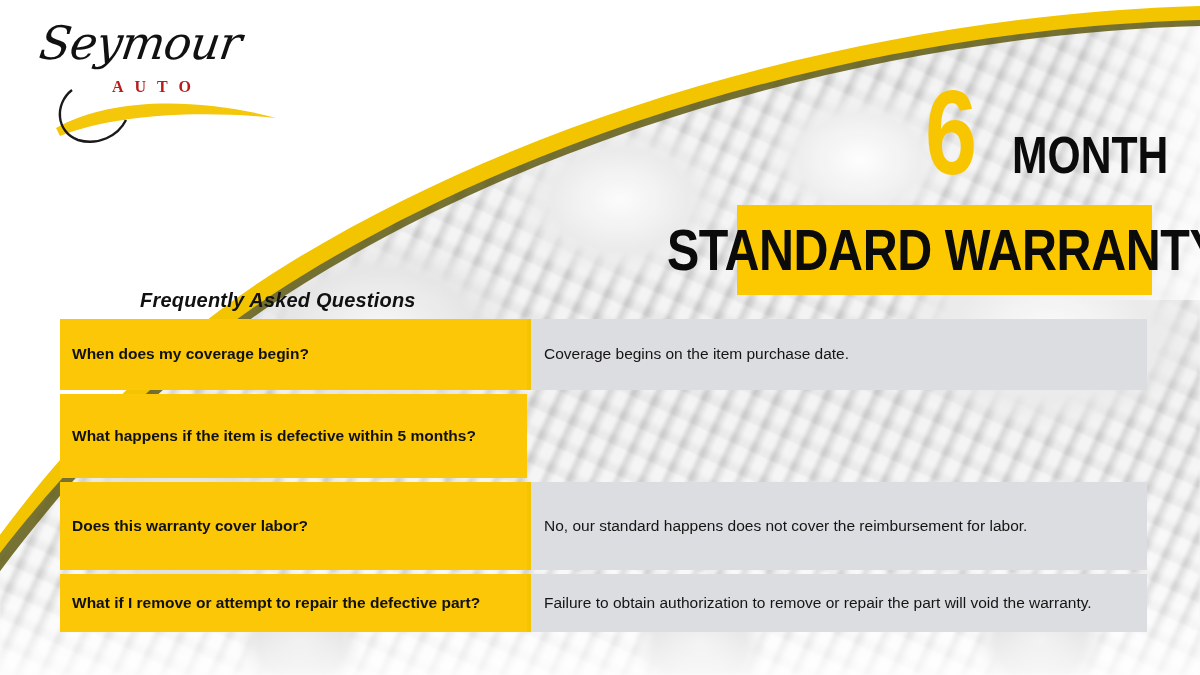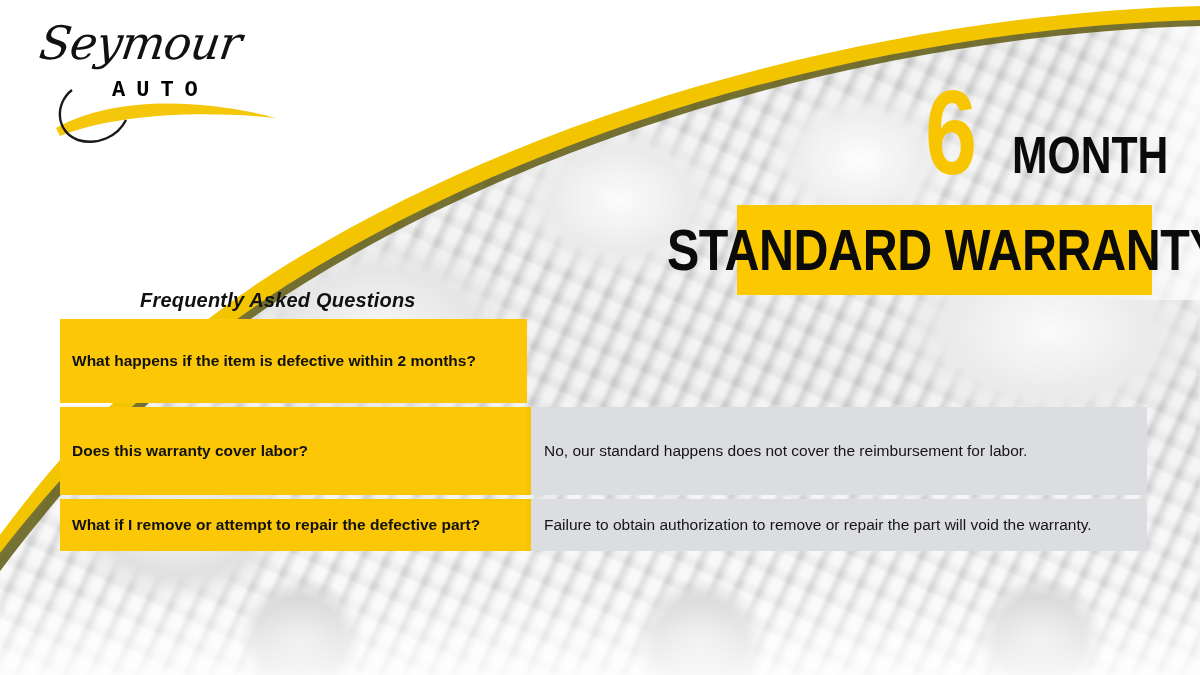--- a/index.html
+++ b/index.html
@@ -69,25 +69,25 @@
     font-style: italic;
     font-size: 46px;
     color: #111111;
     letter-spacing: -1px;
     transform: skewX(-8deg);
   }
   .logo-auto {
     position: absolute;
     left: 90px;
     top: 60px;
-    font-family: Liberation Mono, monospace;
-    font-size: 22px;
+    font-family: Liberation Serif, serif;
+    font-size: 16px;
     font-weight: bold;
     letter-spacing: 11px;
-    color: #000000;
+    color: #b91c1c;
   }
   .logo-swoosh { position: absolute; left: 30px; top: 70px; }
 
   
   .six {
     position: absolute;
     left: 925px;
     top: 72px;
     font-family: "Liberation Sans Narrow", "Liberation Sans", sans-serif;
     font-size: 120px;
@@ -178,21 +178,21 @@
     display: flex;
     align-items: center;
     text-align: justify;
     text-justify: inter-word;
     box-sizing: border-box;
   }
   .faq-a > span { display: block; width: 100%; }
   .r1 .faq-q, .r1 .faq-a { height: 71px; }
   .r2 .faq-q, .r2 .faq-a { height: 84px; }
   .r3 .faq-q, .r3 .faq-a { height: 88px; }
-  .r4 .faq-q, .r4 .faq-a { height: 52px; }
+  .r4 .faq-q, .r4 .faq-a { height: 58px; }
 </style>
 </head>
 <body>
 
 <div id="slide">
 
   <div class="bg-photo"></div>
   <div class="bg-fade-bottom"></div>
   <div class="bg-fade-right"></div>
 
@@ -215,23 +215,31 @@
 
   <div class="six">6</div>
   <div class="month">MONTH</div>
   <div class="warranty-block">
     <span class="warranty-text">STANDARD WARRANTY</span>
   </div>
 
   <div class="faq-heading">Frequently Asked Questions</div>
 
   <div class="faq-table">
+    <div class="faq-row r1">
+      <div class="faq-q">
+          <span>When does my coverage begin?</span>
+        </div>
+      <div class="faq-a">
+          <span>Coverage begins on the item purchase date.</span>
+        </div>
+    </div>
     <div class="faq-row r2">
       <div class="faq-q">
-          <span>What happens if the item is defective within 2 months?</span>
+          <span>What happens if the item is defective within 5 months?</span>
         </div>
     </div>
     <div class="faq-row r3">
       <div class="faq-q">
           <span>Does this warranty cover labor?</span>
         </div>
       <div class="faq-a">
           <span>No, our standard happens does not cover the reimbursement for labor.</span>
         </div>
     </div>

